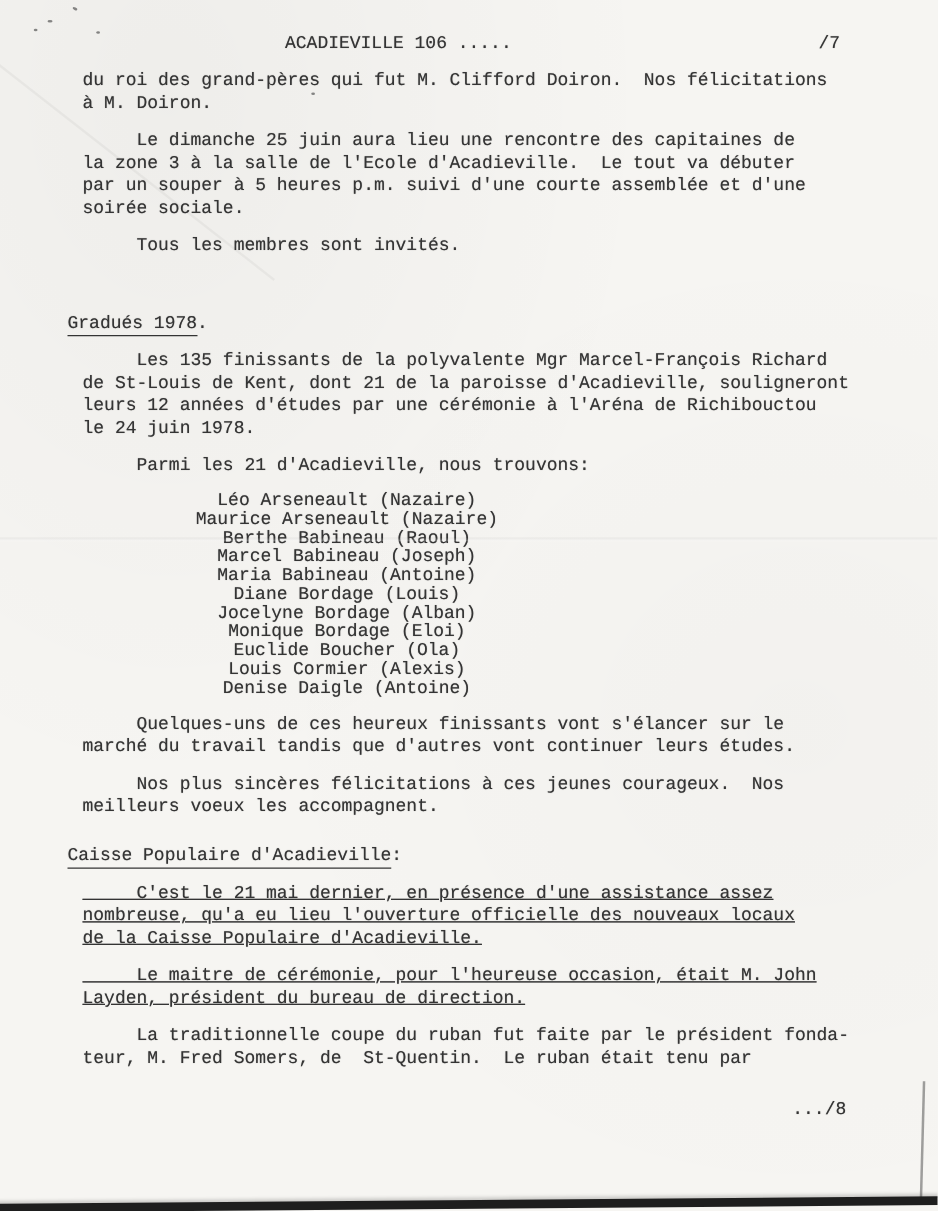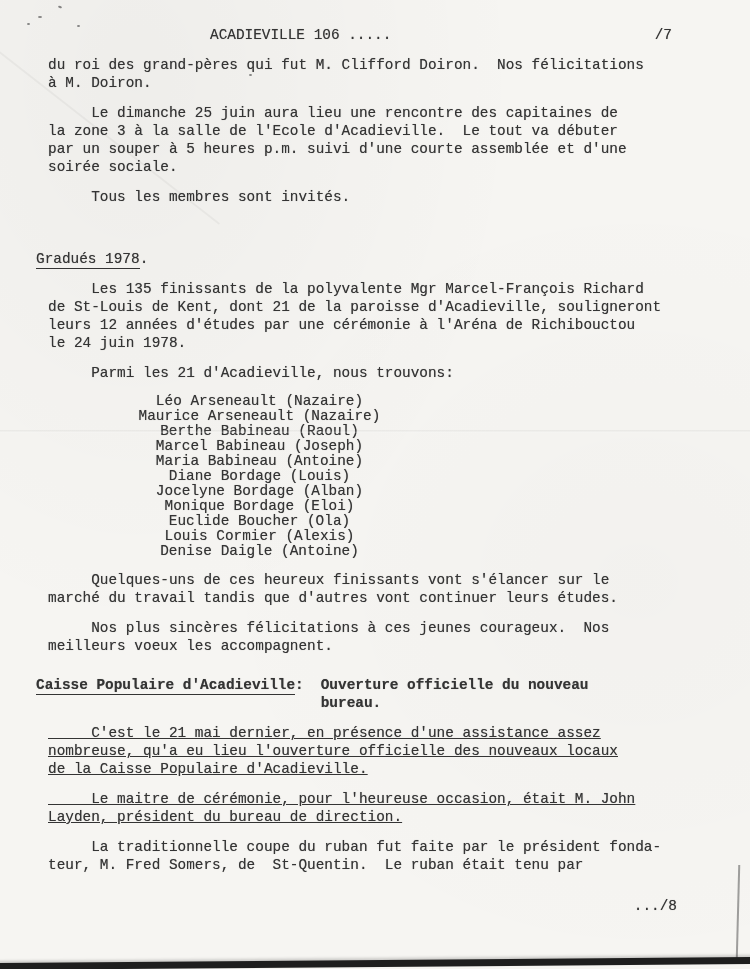--- a/index.html
+++ b/index.html
@@ -9,21 +9,21 @@
     overflow:hidden;
     background:
       radial-gradient(ellipse at 18% 8%, rgba(0,0,0,0.03), transparent 45%),
       radial-gradient(ellipse at 85% 60%, rgba(0,0,0,0.015), transparent 50%),
       var(--paper, #f6f5f2);
     font-family:"Liberation Mono","DejaVu Sans Mono",monospace;
     color:var(--ink, #343434);
   }
   .page {
     position:absolute; inset:0;
-    padding:26px 40px 0 36px;
+    padding:26px 40px 0 54px;
     box-sizing:border-box;
     font-size:14.4px;
     text-shadow:0 0 0.7px rgba(45,45,45,0.55);
   }
   .header { position:relative; height:18px; line-height:18px; }
   .title  { margin-left:174px; }
   .pageno { position:absolute; right:38px; top:0; }
 
   pre.para { font:inherit; margin:12px; white-space:pre; line-height:18px; }
 
@@ -33,21 +33,21 @@
   .signature       { line-height:18px; margin:13px 0 0 270px; }
   .g-head          { margin-top:44px; line-height:18px; }
   .underline       { border-bottom:1.5px solid currentColor; padding-bottom:1px; }
   .p-finissants    { margin-top:7px; }
   .p-parmi         { margin-top:4px; }
   .names           { display:flex; margin-top:8px; padding-left:85px; }
   .names pre       { font:inherit; margin:0; white-space:pre; line-height:15px; }
   .names .left-col { width:277px;text-align:center; }
   .p-quelques      { margin-top:15px; }
   .p-felicit       { margin-top:9px; }
-  .caisse-head     { display:flex; margin-top:21px; line-height:18px;font-weight:bold; }
+  .caisse-head     { display:flex; margin-top:21px; line-height:18px; }
   .caisse-title    { white-space:pre; }
   .caisse-sub      { font:inherit; margin:0 0 0 17px; white-space:pre; line-height:18px; }
   .p-ouverture     { margin-top:9px;text-decoration:underline; }
   .p-maitre        { margin-top:6px;text-decoration:underline; }
   .p-ruban         { margin-top:7px; }
   .footer          { margin-top:23px; line-height:18px; text-align:right; padding-right:33px; }
 
   
   .speck { position:absolute; background:rgba(85,85,85,0.7); border-radius:50%; }
   .s1 { left:58px;  top:6px;  width:4px; height:2px; transform:rotate(25deg); }
@@ -121,22 +121,20 @@
   </div>
 
   <pre class="para p-quelques">     Quelques-uns de ces heureux finissants vont s'élancer sur le
 marché du travail tandis que d'autres vont continuer leurs études.</pre>
 
   <pre class="para p-felicit">     Nos plus sincères félicitations à ces jeunes courageux.  Nos
 meilleurs voeux les accompagnent.</pre>
 
   <div class="caisse-head">
     <div class="caisse-title"><span class="underline">Caisse Populaire d'Acadieville</span><span>:</span></div>
-    <pre class="caisse-sub">Ouverture officielle du nouveau
-bureau.</pre>
   </div>
 
   <pre class="para p-ouverture">     C'est le 21 mai dernier, en présence d'une assistance assez
 nombreuse, qu'a eu lieu l'ouverture officielle des nouveaux locaux
 de la Caisse Populaire d'Acadieville.</pre>
 
   <pre class="para p-maitre">     Le maitre de cérémonie, pour l'heureuse occasion, était M. John
 Layden, président du bureau de direction.</pre>
 
   <pre class="para p-ruban">     La traditionnelle coupe du ruban fut faite par le président fonda-

